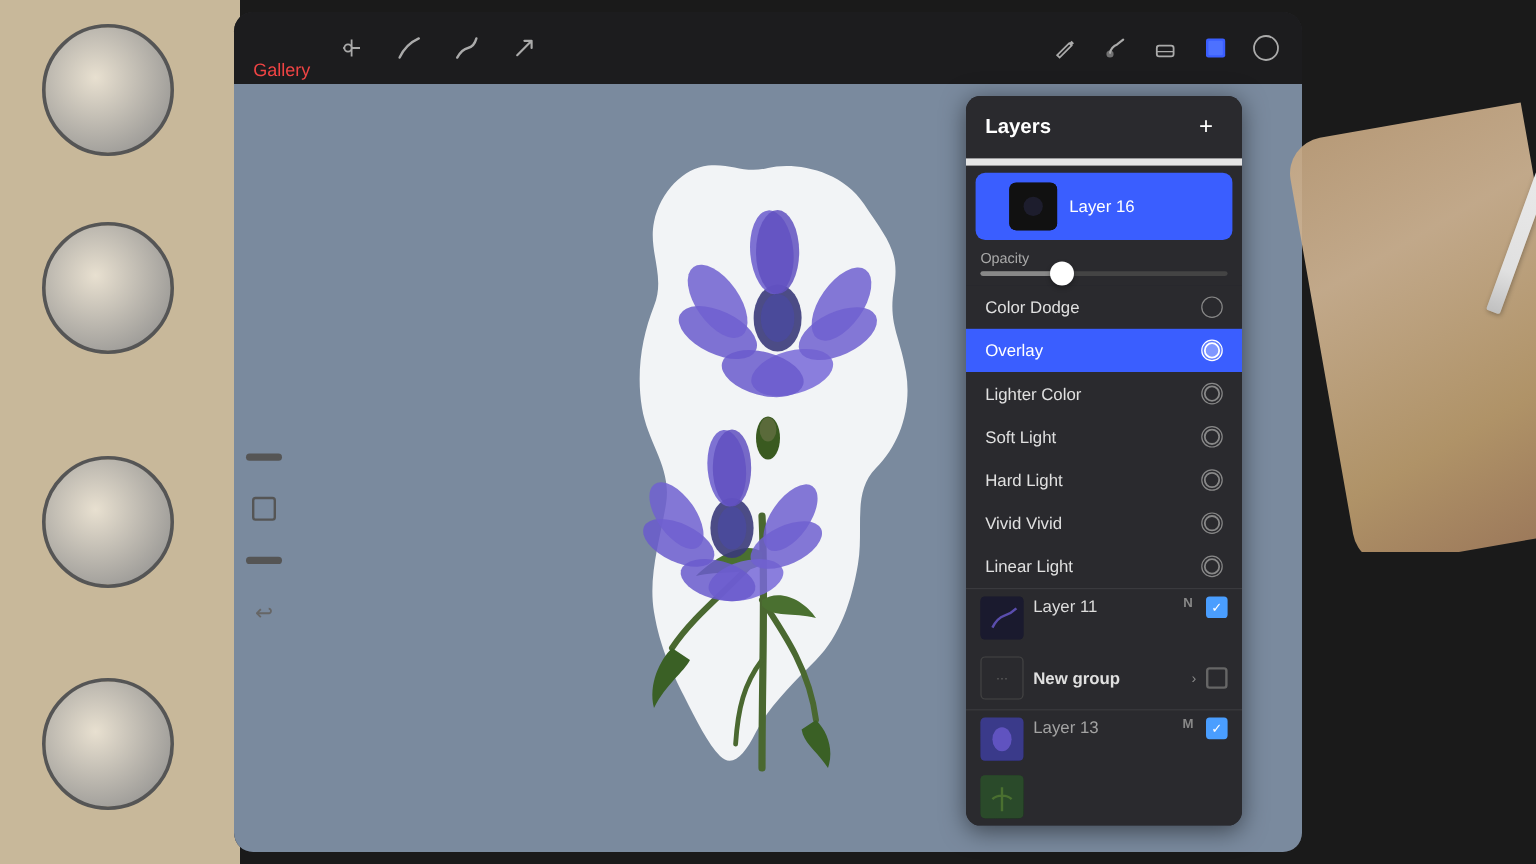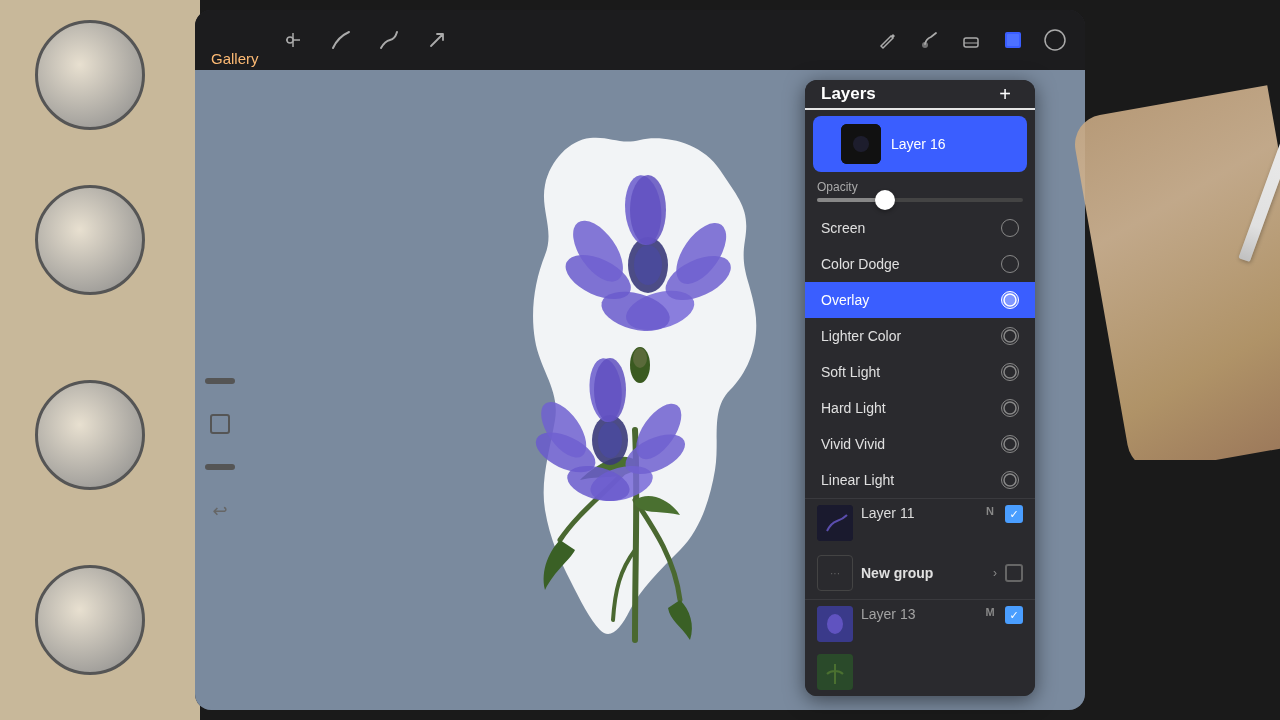--- a/index.html
+++ b/index.html
@@ -63,21 +63,21 @@
       flex: 1;
     }
 
     .toolbar-right {
       display: flex;
       align-items: center;
       gap: 14px;
     }
 
     .gallery-btn {
-      color: #fdba74;
+      color: #ef4444;
       font-size: 15px;
       font-weight: 500;
       cursor: pointer;
       background: none;
       border: none;
       margin-top: 37px;
     }
 
     .tool-icon {
       width: 28px;
@@ -164,23 +164,23 @@
       border-radius: 12px;
       overflow: hidden;
       z-index: 20;
       box-shadow: 0 4px 20px rgba(0,0,0,0.5);
     }
 
     .layers-header {
       display: flex;
       align-items: center;
       justify-content: space-between;
-      padding: 0 16px;
+      padding: 12px 16px;
       background: #2a2a2e;
-      border-bottom: 2px solid #e5e5e5;
+      border-bottom: 6px solid #e5e5e5;
     }
 
     .layers-title {
       color: #ffffff;
       font-size: 17px;
       font-weight: 600;
     }
 
     .layers-add-btn {
       width: 28px;
@@ -535,24 +535,20 @@
   <div class="opacity-row">
     <div class="opacity-label">Opacity</div>
     <div class="opacity-slider-track">
       <div class="opacity-slider-fill"></div>
       <div class="opacity-slider-thumb"></div>
     </div>
   </div>
 
   <div class="blend-list">
 
-    <div class="blend-item">
-      <span class="blend-item-name">Screen</span>
-      <div class="blend-icon"></div>
-    </div>
 
     <div class="blend-item">
       <span class="blend-item-name">Color Dodge</span>
       <div class="blend-icon"></div>
     </div>
 
 
     <div class="blend-item active">
       <span class="blend-item-name">Overlay</span>
       <div class="blend-icon active">

